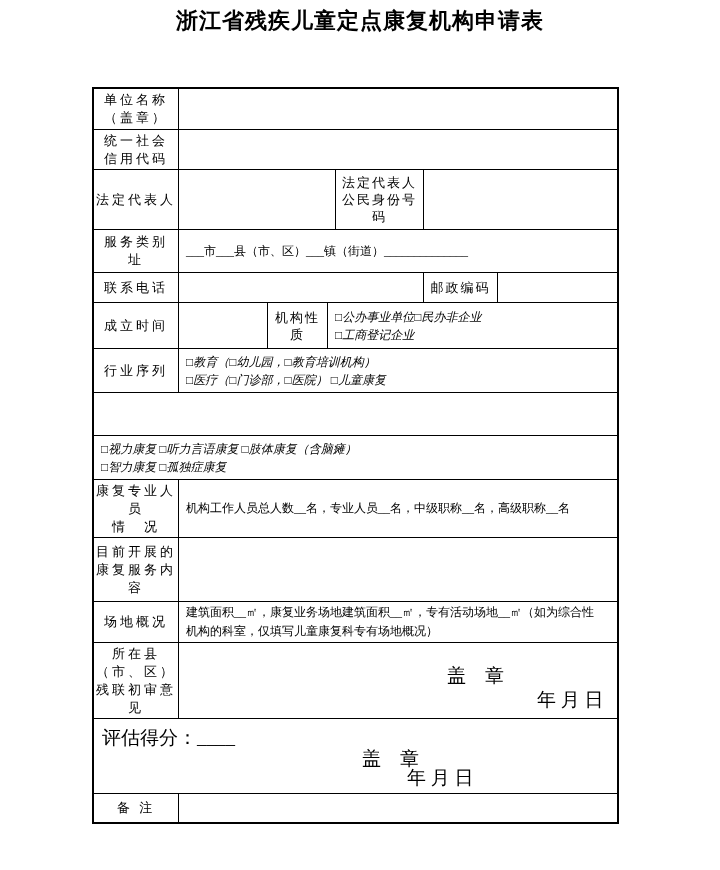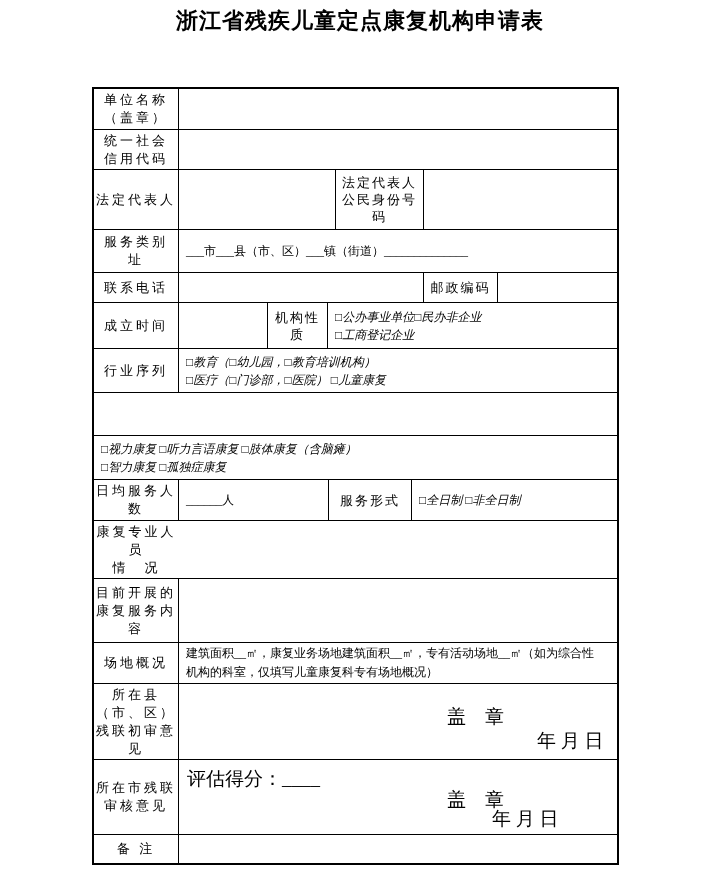--- a/index.html
+++ b/index.html
@@ -107,32 +107,26 @@
 
   <div class="row r8">
     <div class="cell val grow"></div>
   </div>
 
   <div class="row r9">
     <div class="cell val cb grow">□视力康复 □听力言语康复 □肢体康复（含脑瘫）
 □智力康复  □孤独症康复</div>
   </div>
 
-  <div class="row r10">
-    <div class="cell label">日均服务人
-数</div>
-    <div class="cell val w150">______人</div>
-    <div class="cell slabel w83">服务形式</div>
-    <div class="cell val cb grow">□全日制  □非全日制</div>
-  </div>
 
   <div class="row r11">
     <div class="cell label">康复专业人
 员
 情　况</div>
+    <div class="cell val grow">机构工作人员总人数__名，专业人员__名，中级职称__名，高级职称__名</div>
   </div>
 
   <div class="row r12">
     <div class="cell label">目前开展的
 康复服务内
 容</div>
     <div class="cell val grow"></div>
   </div>
 
   <div class="row r13">
@@ -145,22 +139,20 @@
 （市、区）
 残联初审意
 见</div>
     <div class="cell rel">
       <span class="abs" style="left:268px;top:20px;">盖　章</span>
       <span class="abs" style="left:358px;top:44px;">年 月 日</span>
     </div>
   </div>
 
   <div class="row r15">
-    <div class="cell label">所在市残联
-审核意见</div>
     <div class="cell rel">
       <span class="abs" style="left:8px;top:6px;">评估得分：____</span>
       <span class="abs" style="left:268px;top:27px;">盖　章</span>
       <span class="abs" style="left:313px;top:46px;">年 月 日</span>
     </div>
   </div>
 
   <div class="row r16">
     <div class="cell label">备  注</div>
     <div class="cell val grow"></div>

